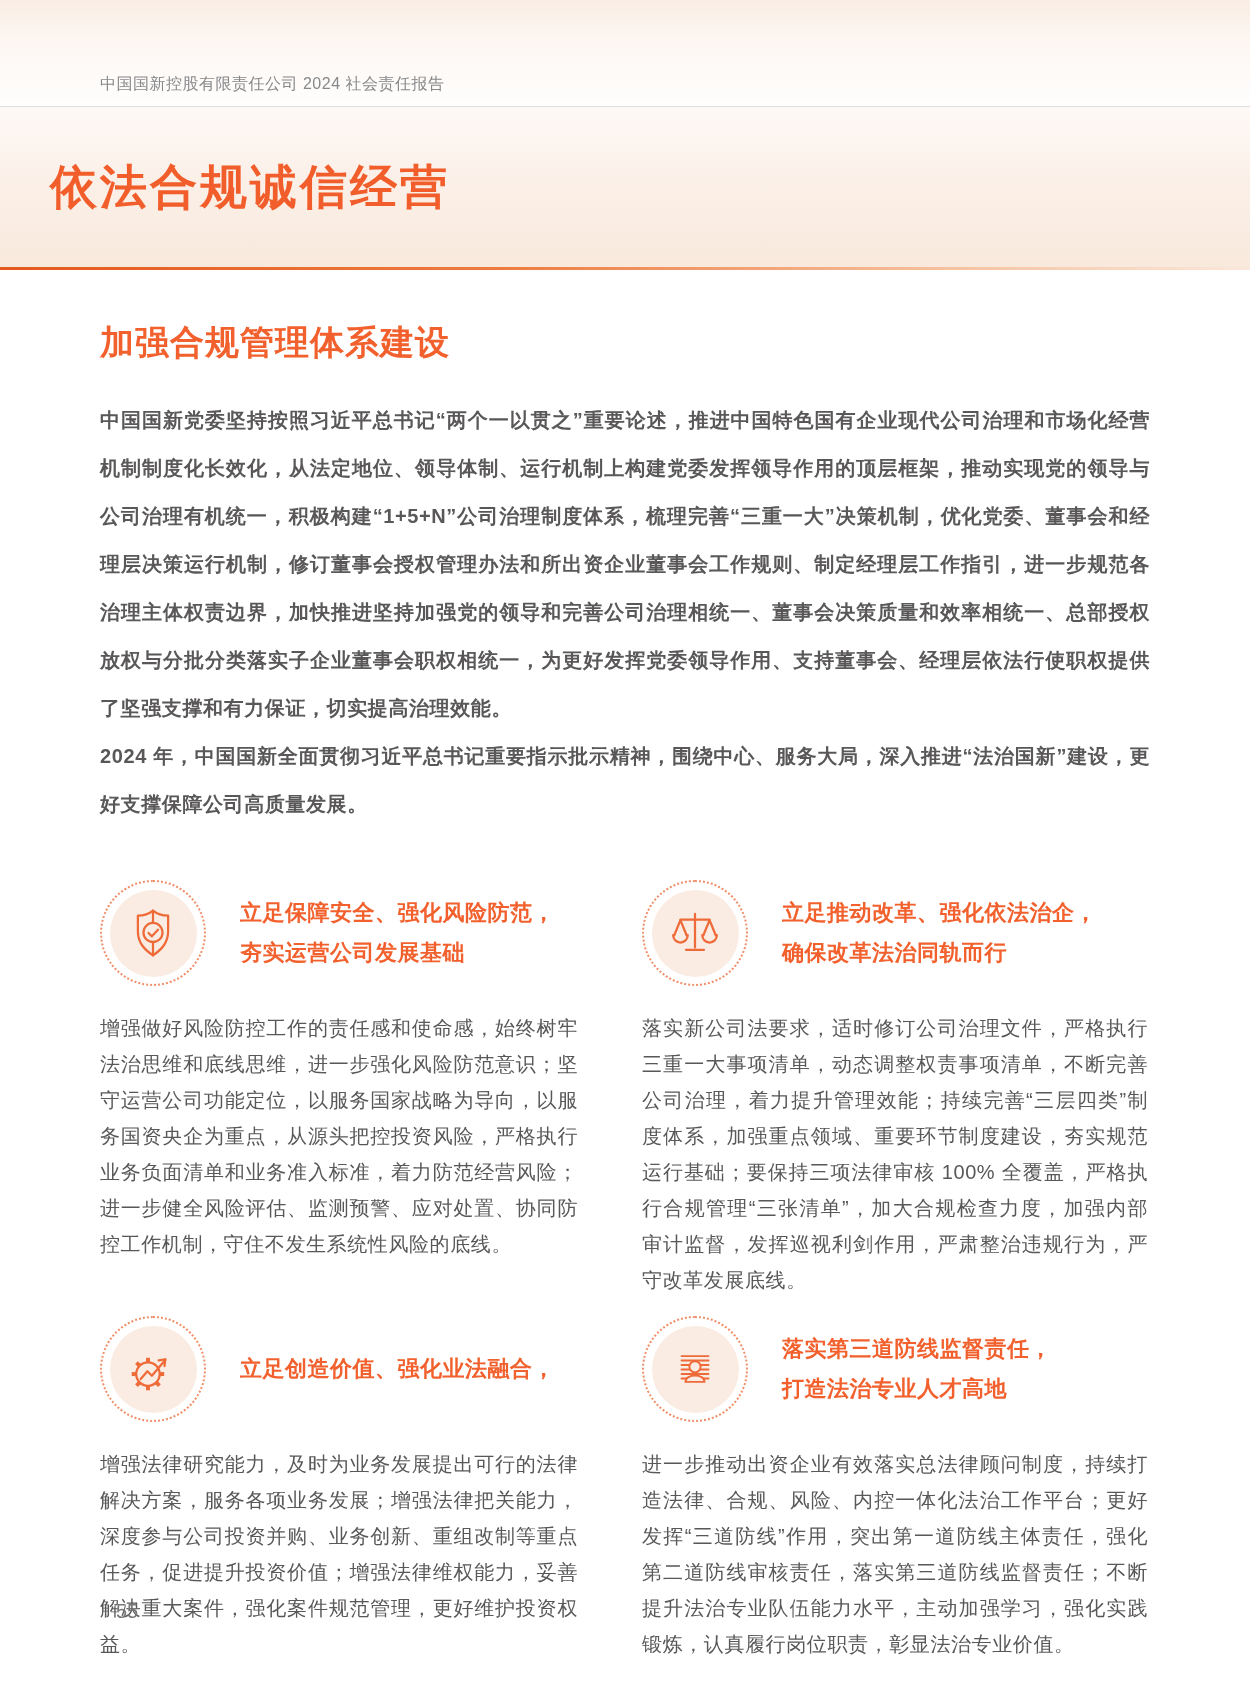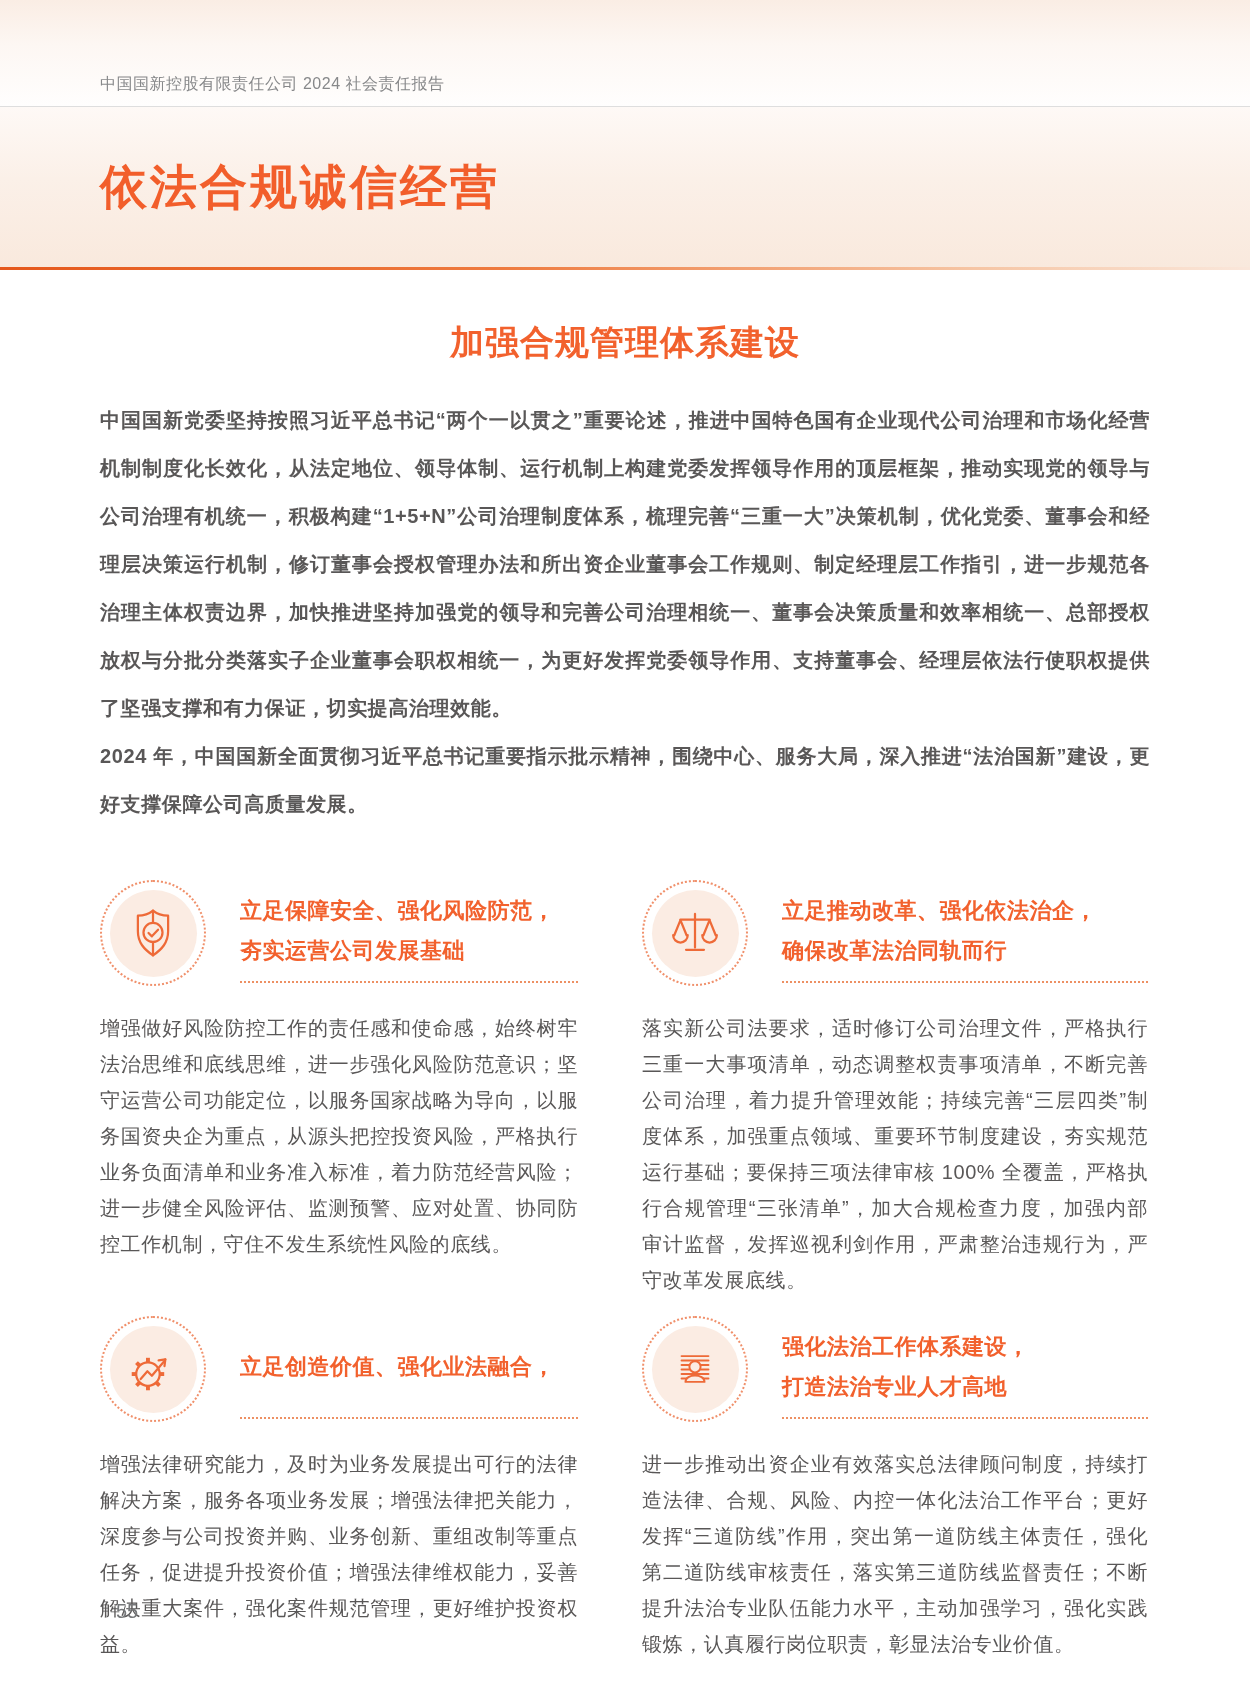--- a/index.html
+++ b/index.html
@@ -13,53 +13,53 @@
     background:linear-gradient(180deg,#FAEDE4 0px,#FDF7F3 45px,#FFFFFF 115px);
   }
   .top-header{
     padding:74px 100px 11px 100px;
     border-bottom:1px solid #DEDEDE;
   }
   .header-text{
     font-size:16px;color:#87888A;letter-spacing:0.5px;
   }
   .banner{
-    height:160px;display:flex;align-items:center;padding-left:100px;
+    height:160px;display:flex;align-items:center;padding-left:50px;
     background:linear-gradient(180deg,#FEF9F6 0%,#FBF0E8 45%,#F9E9DD 100%);
   }
   .banner-title{
     margin:0;font-size:47px;font-weight:bold;color:#F25E2B;letter-spacing:3px;
   }
   .banner-divider{
     height:3px;
     background:linear-gradient(90deg,#E5581C 0%,#EE7A3E 40%,#F6C5A4 78%,#FAE7DB 100%);
   }
   .content{padding:0 100px;}
   .section-heading{
-    margin:50px 0 30px 0;font-size:34px;font-weight:bold;color:#F2612D;letter-spacing:1px;text-align:center;
+    margin:50px 0 30px 0;font-size:34px;font-weight:bold;color:#F2612D;letter-spacing:1px;
   }
   .body-para{
     margin:0;font-size:20px;line-height:48px;color:#595757;
     text-align:justify;letter-spacing:0.03em;font-weight:bold;
   }
   .para2{}
   .grid{
     margin-top:52px;
     display:grid;grid-template-columns:478px 506px;column-gap:64px;row-gap:18px;
   }
   .block-head{display:flex;gap:34px;}
   .icon-wrap{
     width:102px;height:102px;border:2px dotted #F0906B;border-radius:50%;
     display:flex;align-items:center;justify-content:center;flex:0 0 auto;
   }
   .icon-bg{
     width:87px;height:87px;border-radius:50%;background:#FBECE3;
     display:flex;align-items:center;justify-content:center;
   }
-  .block-head-right{flex:1;display:flex;flex-direction:column;height:106px;}
+  .block-head-right{flex:1;display:flex;flex-direction:row;height:106px;}
   .block-title{
     margin:0;flex:1;display:flex;flex-direction:column;justify-content:center;
     font-size:22px;line-height:40px;font-weight:bold;color:#F2612D;letter-spacing:0.5px;
   }
   .dotline{height:0;border-top:2px dotted #ED9063;margin-bottom:3px;}
   .block-body{
     margin:24px 0 0 0;font-size:20px;line-height:36px;color:#595757;
     text-align:justify;letter-spacing:0.03em;
   }
   .page-number{
@@ -181,21 +181,21 @@
                 <path d="M26 51 L74 51"></path>
                 <path d="M26 59 L74 59"></path>
                 <path d="M26 67 L74 67"></path>
                 <path d="M33 73 C33 58 67 58 67 73 Z" fill="#FBECE3"></path>
                 <circle cx="50" cy="46" r="10" fill="#FBECE3"></circle>
               </svg>
             </div>
           </div>
           <div class="block-head-right">
             <h3 class="block-title">
-              <span>强化法治工作体系建设，</span>
+              <span>落实第三道防线监督责任，</span>
               <span>打造法治专业人才高地</span>
             </h3>
             <div class="dotline"></div>
           </div>
         </div>
         <p class="block-body">进一步推动出资企业有效落实总法律顾问制度，持续打造法律、合规、风险、内控一体化法治工作平台；更好发挥“三道防线”作用，突出第一道防线主体责任，强化第二道防线审核责任，落实第三道防线监督责任；不断提升法治专业队伍能力水平，主动加强学习，强化实践锻炼，认真履行岗位职责，彰显法治专业价值。</p>
       </article>
 
     </div>
   </main>

